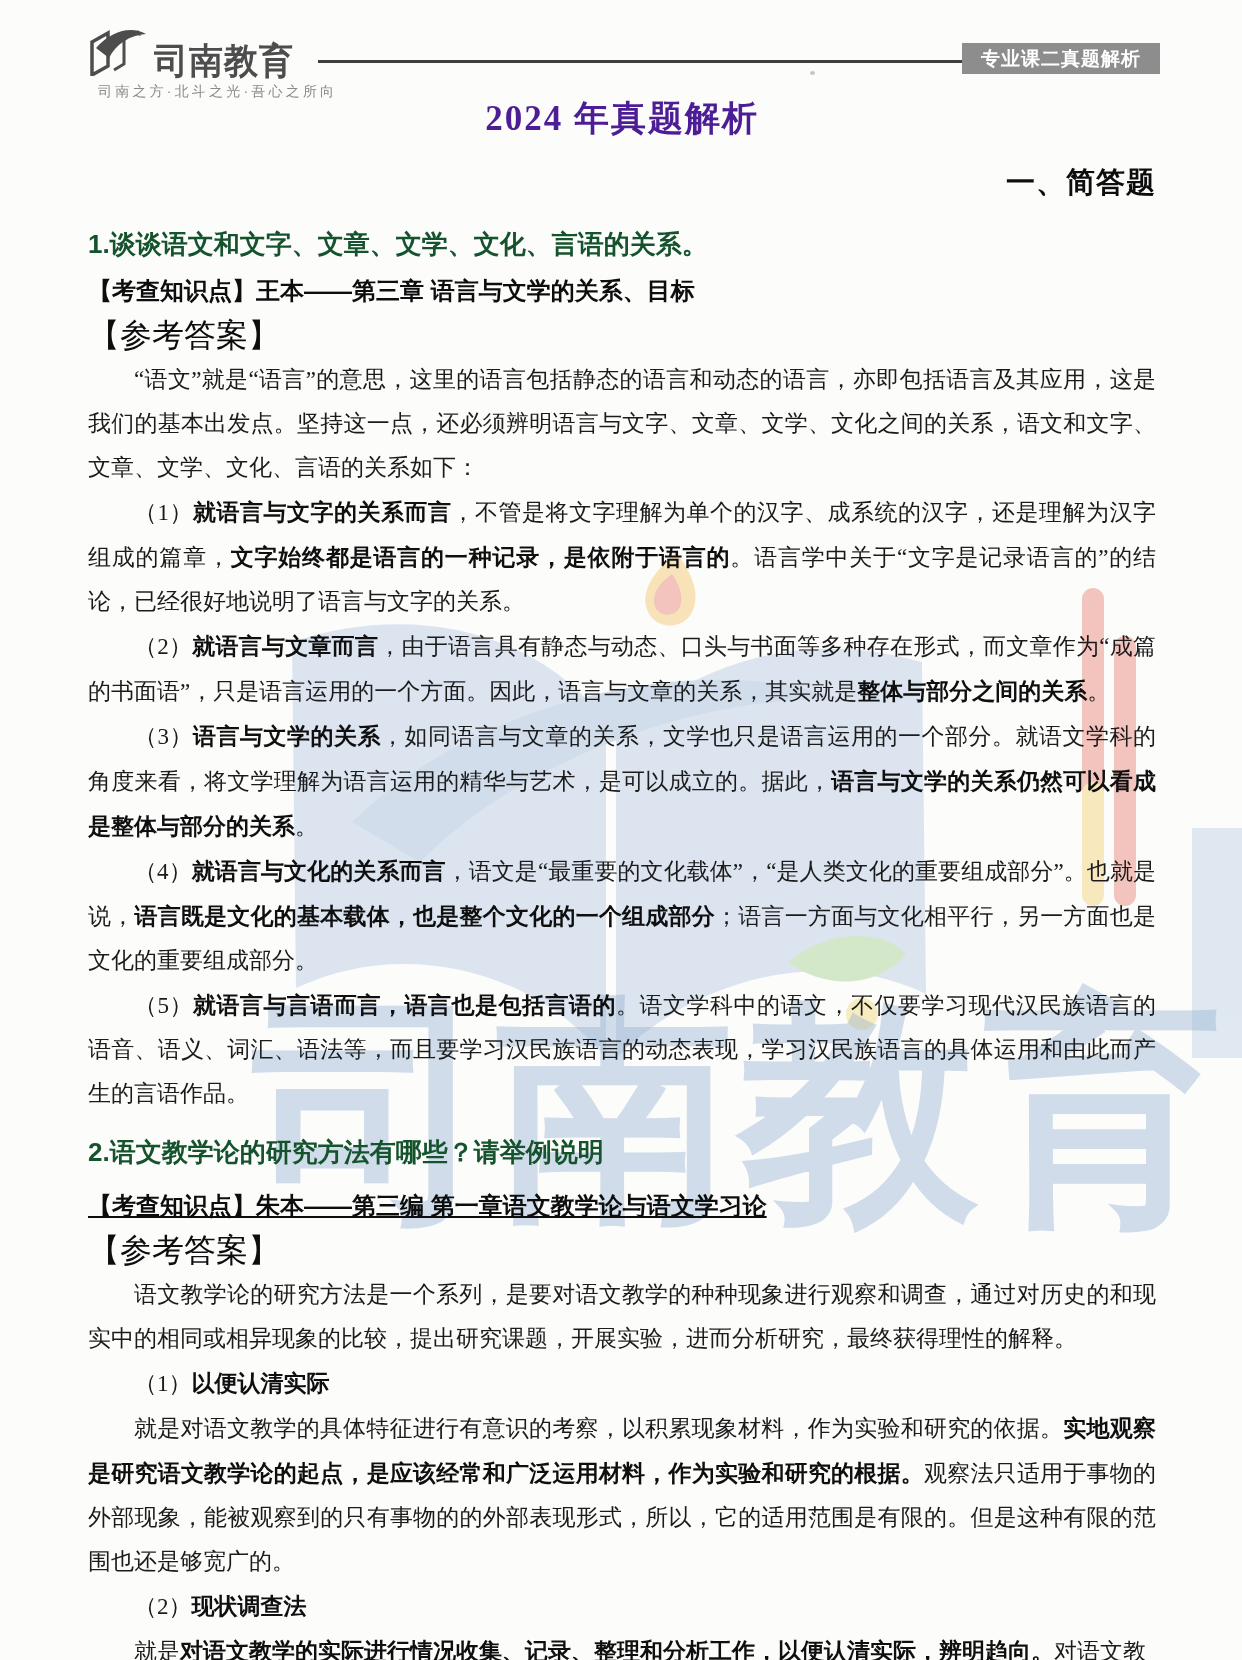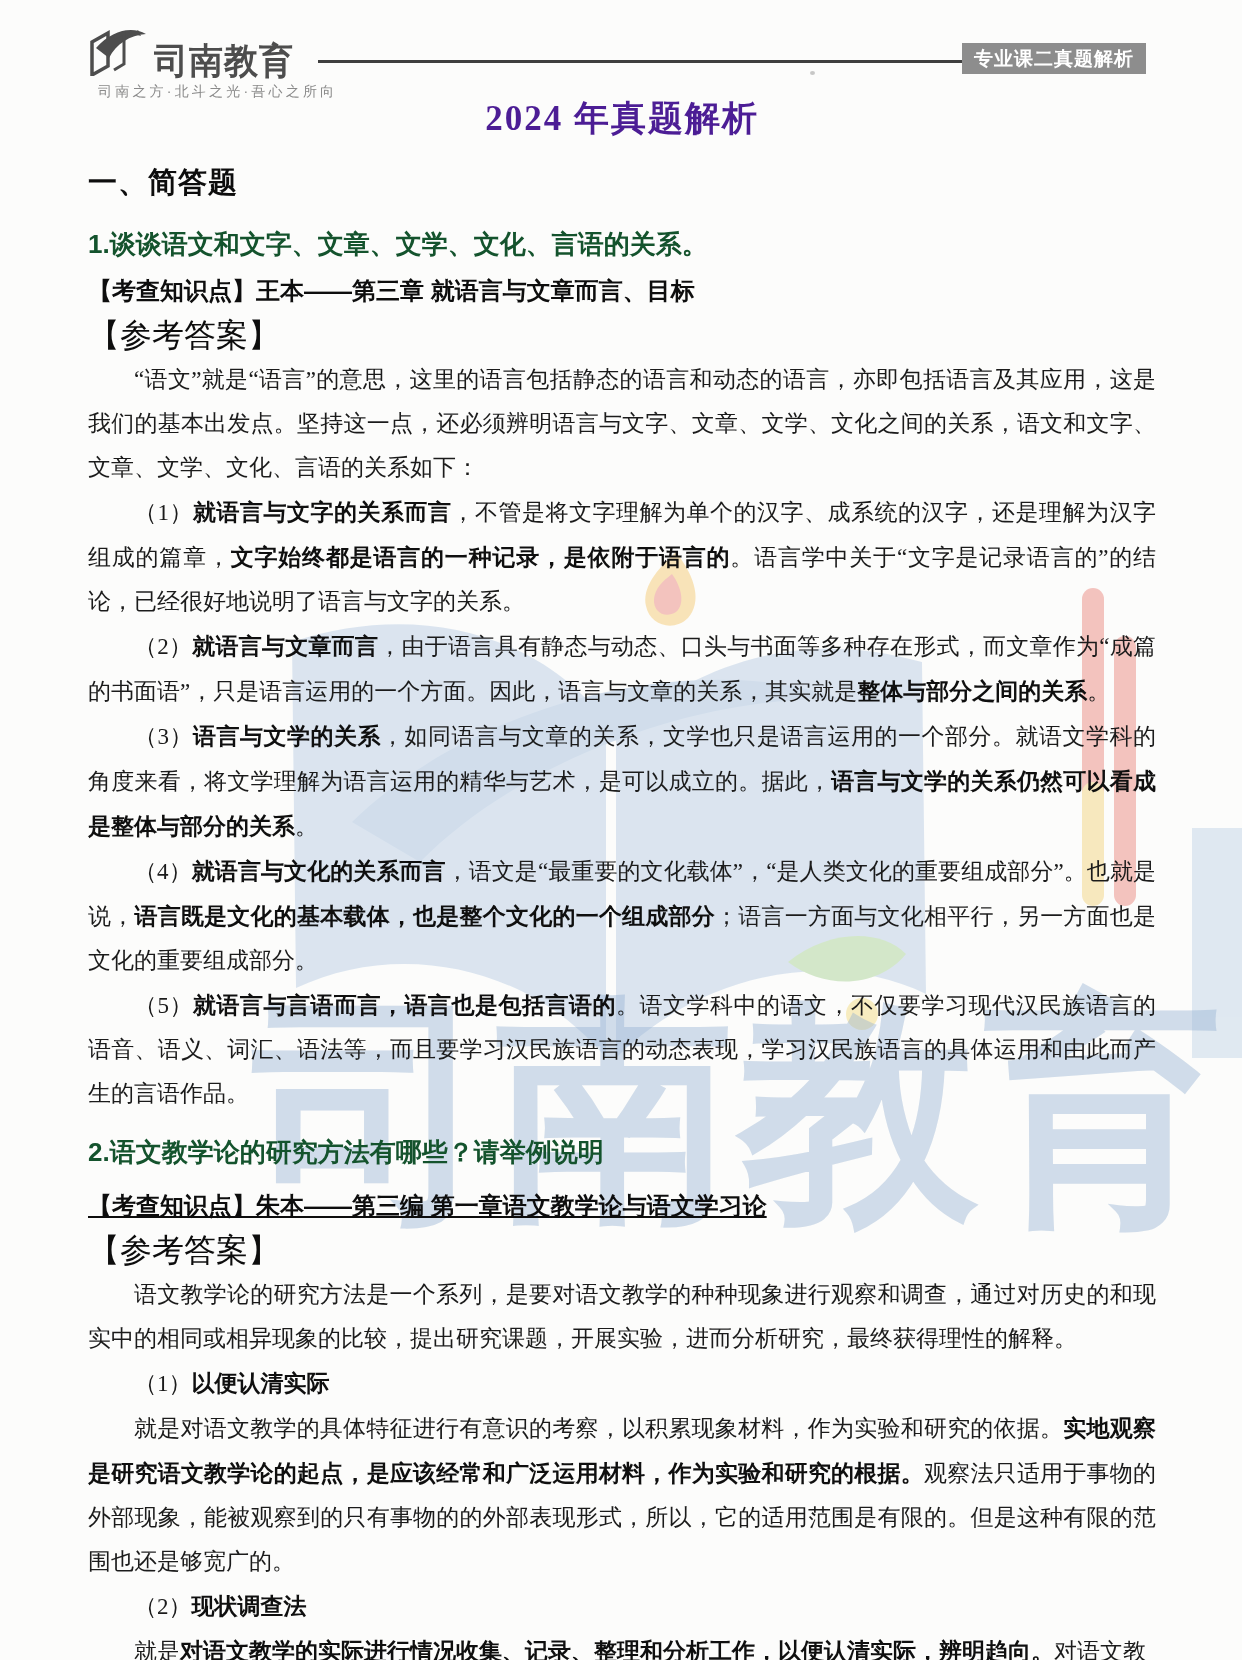--- a/index.html
+++ b/index.html
@@ -33,37 +33,37 @@
     font-weight:900;font-size:34px;line-height:40px;
     color:#4d4d4d;letter-spacing:1px;transform:scaleY(1.05);
   }
   .logo-tagline{
     margin-top:3px;margin-left:10px;
     font-family:"Liberation Sans", sans-serif;
     font-size:14px;color:#8a8a8a;letter-spacing:3.2px;white-space:nowrap;
   }
   .header-rule{position:absolute;left:318px;top:60px;width:658px;height:3px;background:#3f3f3f;}
   .badge{
-    position:absolute;left:962px;top:43px;width:184px;height:31px;
+    position:absolute;left:962px;top:43px;width:198px;height:31px;
     background:#8d8d8d;color:#ffffff;
     font-family:"Liberation Sans", sans-serif;font-weight:bold;
     font-size:19px;line-height:31px;text-align:center;letter-spacing:1px;
   }
   .speck{position:absolute;left:810px;top:71px;width:5px;height:4px;border-radius:50%;background:#9a9a9a;opacity:.55;}
   
   .content{position:absolute;left:88px;top:96px;width:1068px;z-index:2;color:#151515;}
   .doc-title{
     margin:0;height:46px;
     font-family:"Liberation Serif", serif;font-weight:600;
     font-size:35px;line-height:46px;text-align:center;letter-spacing:2px;color:#4c1d95;
   }
   .section-heading{
     margin:18px 0 0 0;height:45px;
     font-family:"Liberation Sans", sans-serif;font-weight:bold;
-    font-size:29px;line-height:45px;color:#0d0d0d;letter-spacing:1px;
+    font-size:29px;line-height:45px;color:#0d0d0d;letter-spacing:1px;text-align:right;
   }
   .q-title{
     margin:17px 0 0 0;height:45px;
     font-family:"Liberation Sans", sans-serif;font-weight:bold;
     font-size:26px;line-height:45px;color:#14532d;
   }
   .q2 .q-title{margin-top:14px;}
   .kp{
     margin:1px 0 0 0;height:45px;
     font-family:"Liberation Sans", sans-serif;font-weight:bold;
@@ -127,21 +127,21 @@
     <div class="badge">专业课二真题解析</div>
     <div class="speck"></div>
   </div>
 
   <div class="content">
     <h1 class="doc-title">2024 年真题解析</h1>
     <h2 class="section-heading">一、简答题</h2>
 
     <section class="q1">
       <h3 class="q-title">1.谈谈语文和文字、文章、文学、文化、言语的关系。</h3>
-      <div class="kp">【考查知识点】王本——第三章 就语言与文章而言、目标</div>
+      <div class="kp">【考查知识点】王本——第三章 语言与文学的关系、目标</div>
       <div class="ans-label">【参考答案】</div>
       <div class="paras">
           <p class="para"><span class="r">“语文”就是“语言”的意思，这里的语言包括静态的语言和动态的语言，亦即包括语言及其应用，这是我们的基本出发点。坚持这一点，还必须辨明语言与文字、文章、文学、文化之间的关系，语文和文字、文章、文学、文化、言语的关系如下：</span></p>
           <p class="para"><span class="r">（1）</span><span class="b">就语言与文字的关系而言</span><span class="r">，不管是将文字理解为单个的汉字、成系统的汉字，还是理解为汉字组成的篇章，</span><span class="b">文字始终都是语言的一种记录，是依附于语言的</span><span class="r">。语言学中关于“文字是记录语言的”的结论，已经很好地说明了语言与文字的关系。</span></p>
           <p class="para"><span class="r">（2）</span><span class="b">就语言与文章而言</span><span class="r">，由于语言具有静态与动态、口头与书面等多种存在形式，而文章作为“成篇的书面语”，只是语言运用的一个方面。因此，语言与文章的关系，其实就是</span><span class="b">整体与部分之间的关系</span><span class="r">。</span></p>
           <p class="para"><span class="r">（3）</span><span class="b">语言与文学的关系</span><span class="r">，如同语言与文章的关系，文学也只是语言运用的一个部分。就语文学科的角度来看，将文学理解为语言运用的精华与艺术，是可以成立的。据此，</span><span class="b">语言与文学的关系仍然可以看成是整体与部分的关系</span><span class="r">。</span></p>
           <p class="para"><span class="r">（4）</span><span class="b">就语言与文化的关系而言</span><span class="r">，语文是“最重要的文化载体”，“是人类文化的重要组成部分”。也就是说，</span><span class="b">语言既是文化的基本载体，也是整个文化的一个组成部分</span><span class="r">；语言一方面与文化相平行，另一方面也是文化的重要组成部分。</span></p>
           <p class="para"><span class="r">（5）</span><span class="b">就语言与言语而言，语言也是包括言语的</span><span class="r">。语文学科中的语文，不仅要学习现代汉民族语言的语音、语义、词汇、语法等，而且要学习汉民族语言的动态表现，学习汉民族语言的具体运用和由此而产生的言语作品。</span></p>
         </div>
     </section>

